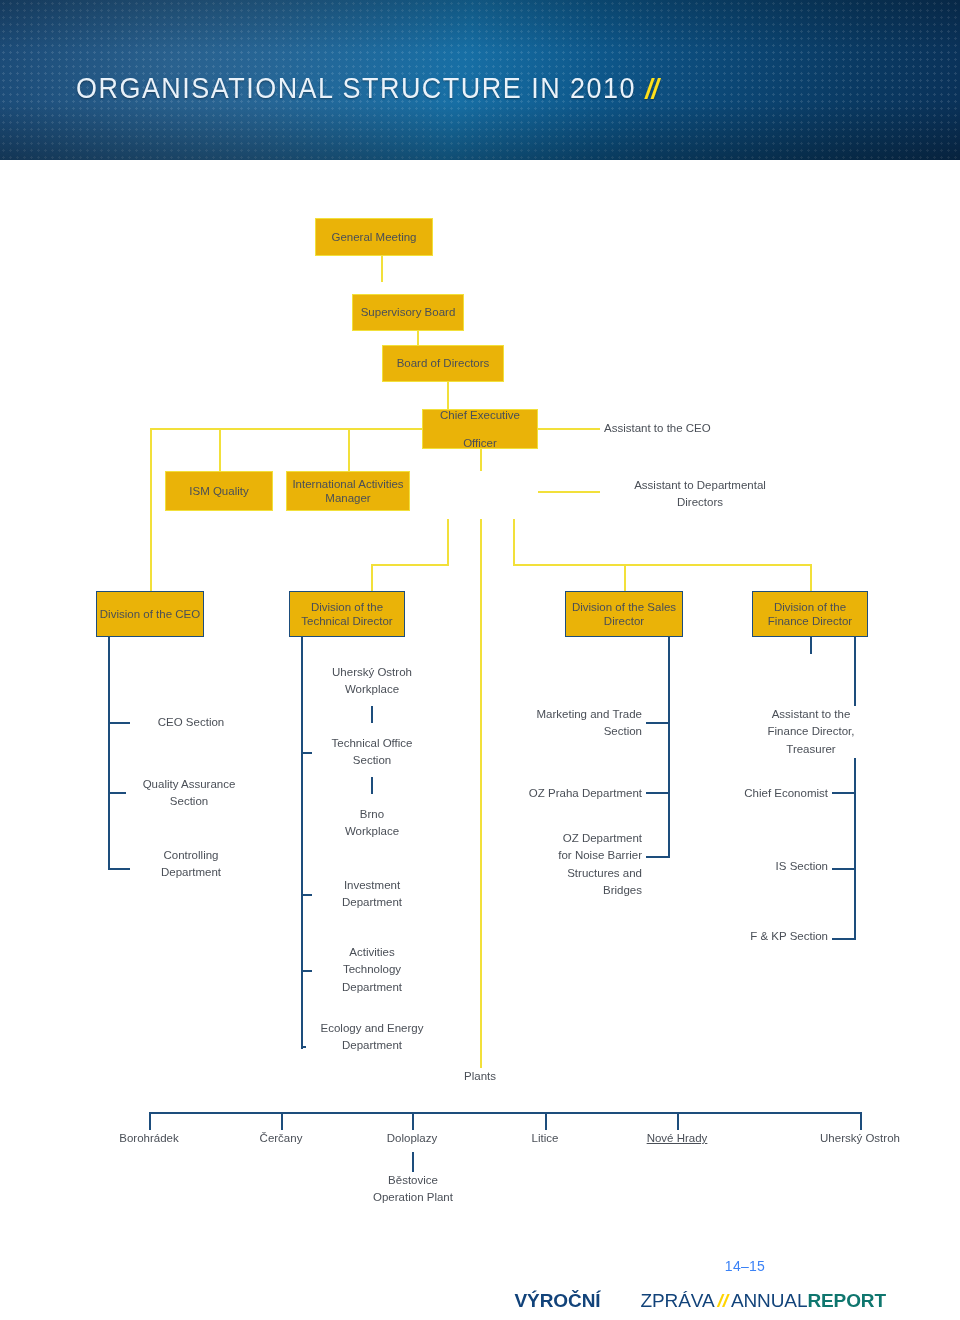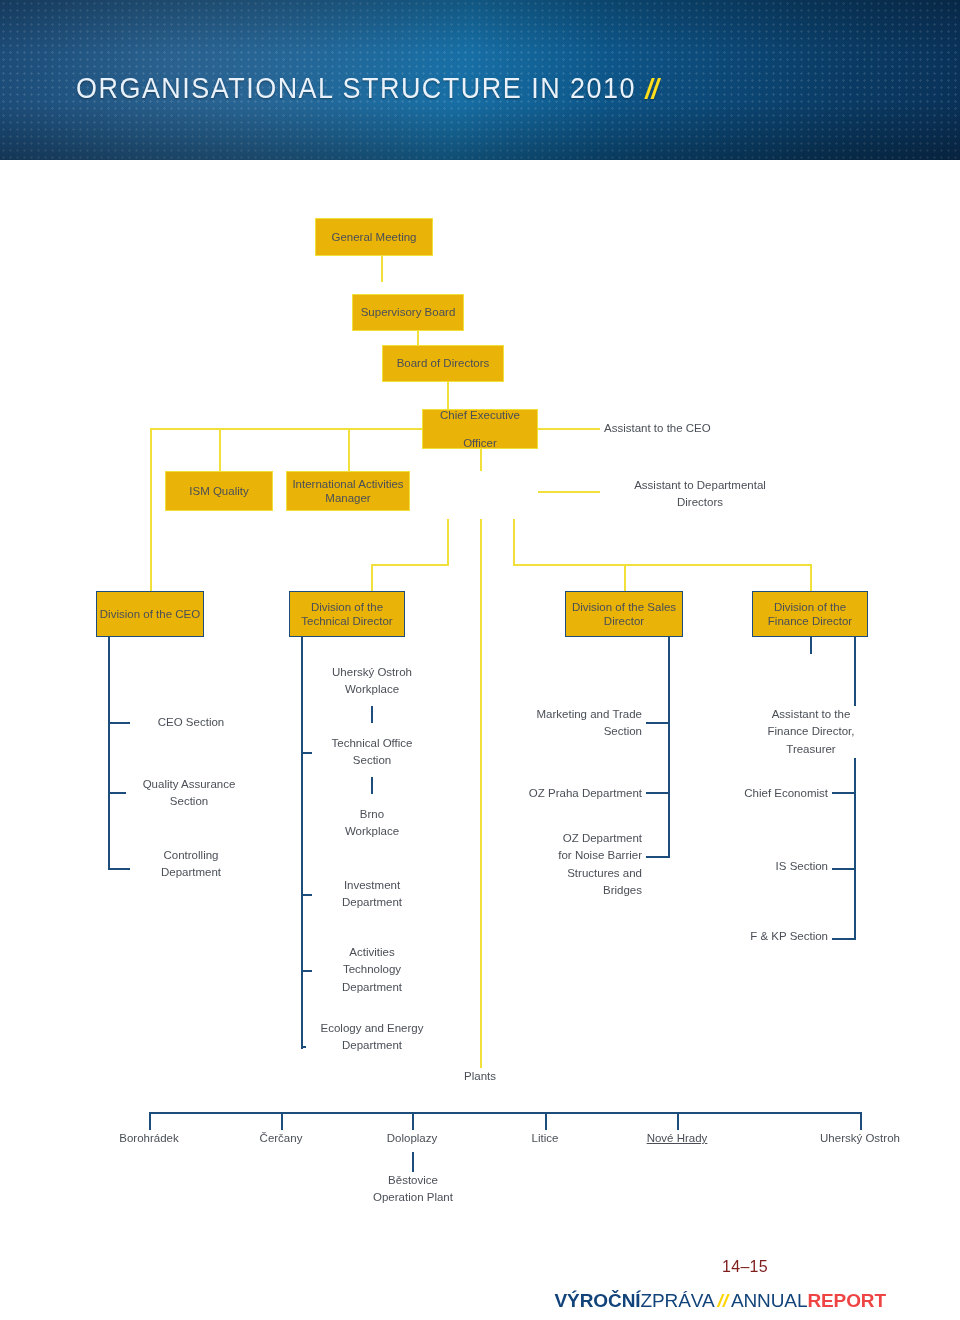--- a/index.html
+++ b/index.html
@@ -80,31 +80,31 @@
   }
   #footer-rule .dotline {
     position:absolute; top:0; height:2px;
     background-image: radial-gradient(#9aa2ab 0.7px, rgba(0,0,0,0) 0.9px);
     background-size: 4px 2px; background-repeat: repeat-x;
   }
   #footer-rule .dl-left  { left:0;   width:700px; }
   #footer-rule .dl-right { left:790px; width:170px; }
   #pagenum {
     position:absolute; left:700px; top:1258px; width:90px;
-    text-align:center; font-size:16px; color:#7f1d1d; letter-spacing:.02em;
+    text-align:center; font-size:14px; color:#3b82f6; letter-spacing:.02em;
   }
   #brand {
     position:absolute; left:0; top:1290px; width:886px;
     text-align:right; font-size:19px; letter-spacing:-.005em; white-space:nowrap;
   }
   #brand .b1 { color:#12437a; font-weight:700; }
-  #brand .b2 { color:#12437a; font-weight:400; }
+  #brand .b2 { color:#12437a; font-weight:400;padding-left:40px; }
   #brand .sl { color:#ffd400; font-weight:700; font-style:italic; padding:0 3px; }
   #brand .b3 { color:#12437a; font-weight:400; }
-  #brand .b4 { color:#ef4444; font-weight:700; }
+  #brand .b4 { color:#0f766e; font-weight:700; }
 </style>
 </head>
 <body>
 
 <div id="page">
 
   <div id="banner">
     <div class="dots"></div>
     <div class="shade-top"></div>
     <div class="shade-bot"></div>

